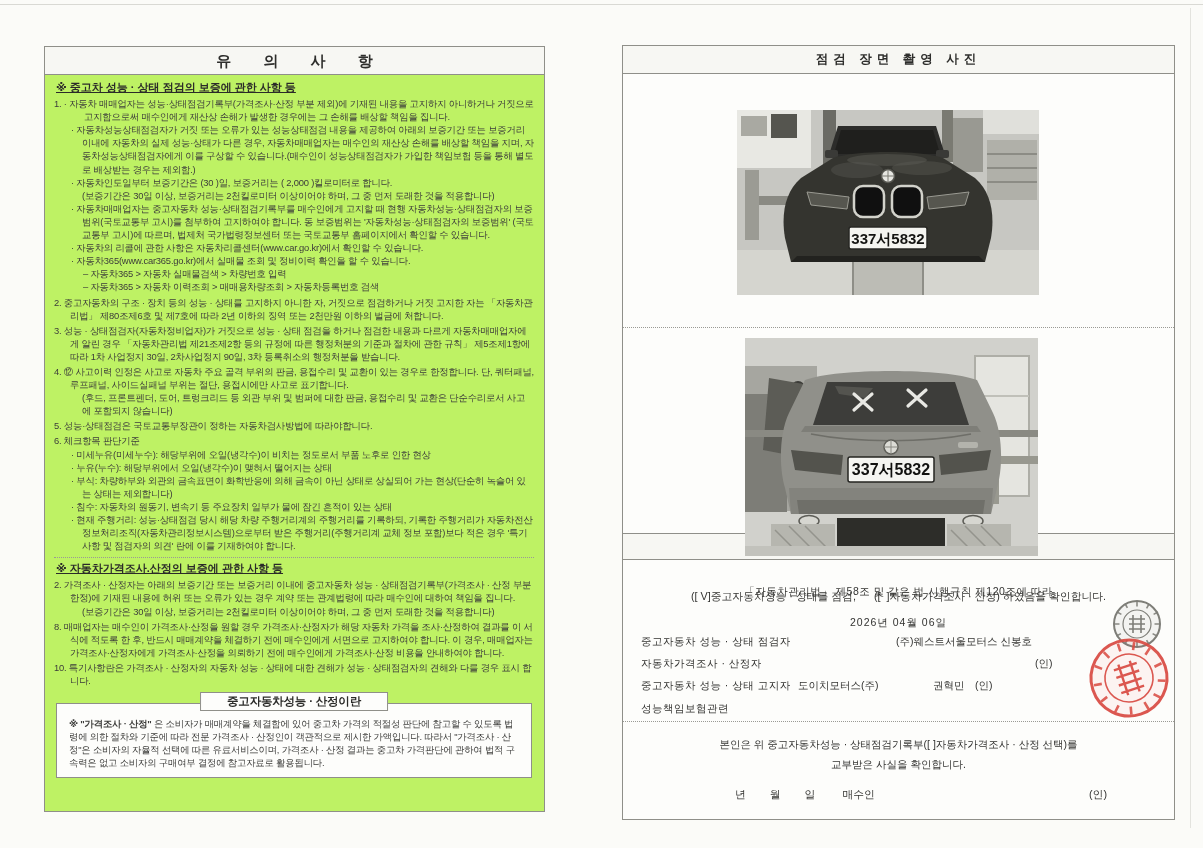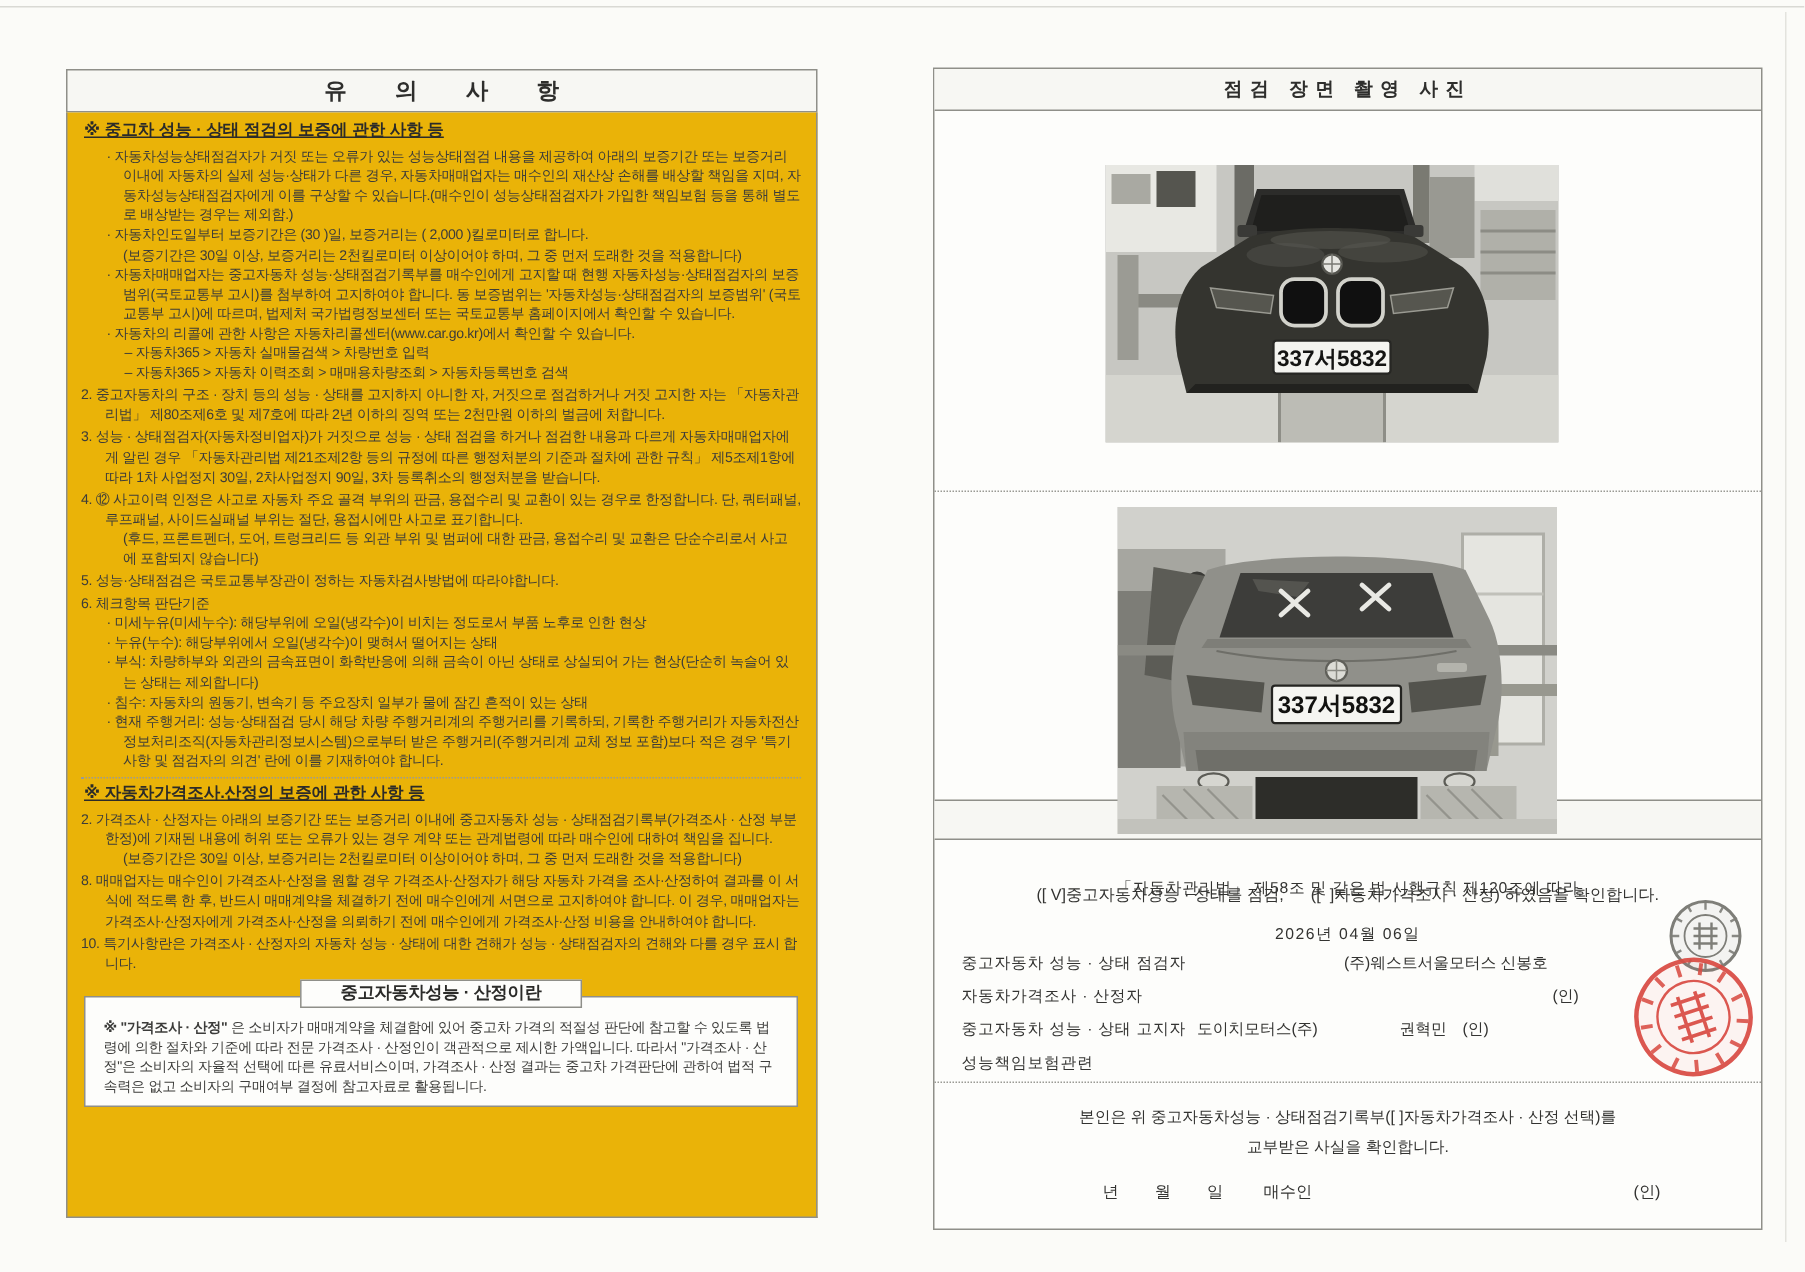--- a/index.html
+++ b/index.html
@@ -14,21 +14,21 @@
   .page-edge-right{position:absolute;top:8px;bottom:20px;left:1190px;border-left:1px solid #e3e3de;}
 
   
   .left-panel{position:absolute;left:44px;top:46px;width:501px;}
   .band{
     border:1px solid #8f8f89;background:#f7f7f3;
     text-align:center;font-weight:bold;color:#2e2e2c;
   }
   .left-title{height:27px;line-height:27px;font-size:15px;letter-spacing:14px;text-indent:14px;}
   .left-body{
-    border:1px solid #8f8f89;border-top:none;background:#eab308;
+    border:1px solid #8f8f89;border-top:none;background:#bef264;
     height:737px;box-sizing:border-box;
     padding:5px 10px 4px 9px;
     font-size:9.4px;line-height:13.1px;letter-spacing:-0.2px;
     color:#3c3c3a;overflow:hidden;
   }
   .sec-h{
     font-weight:bold;font-size:11px;color:#2b2b29;
     text-decoration:underline;margin:1px 0 3px 2px;letter-spacing:0;
   }
   .pn1{padding-left:30px;text-indent:-30px;}
@@ -84,25 +84,27 @@
 </head>
 <body>
 
 <div class="page-edge-top"></div>
 <div class="page-edge-right"></div>
 
 <div class="left-panel">
   <div class="band left-title">유 의 사 항</div>
   <div class="left-body">
     <div class="sec-h">※ 중고차 성능 · 상태 점검의 보증에 관한 사항 등</div>
+    <div class="pn1">1. · 자동차 매매업자는 성능·상태점검기록부(가격조사·산정 부분 제외)에 기재된 내용을 고지하지 아니하거나 거짓으로 고지함으로써 매수인에게 재산상 손해가 발생한 경우에는 그 손해를 배상할 책임을 집니다.</div>
     <div class="pb">· 자동차성능상태점검자가 거짓 또는 오류가 있는 성능상태점검 내용을 제공하여 아래의 보증기간 또는 보증거리 이내에 자동차의 실제 성능·상태가 다른 경우, 자동차매매업자는 매수인의 재산상 손해를 배상할 책임을 지며, 자동차성능상태점검자에게 이를 구상할 수 있습니다.(매수인이 성능상태점검자가 가입한 책임보험 등을 통해 별도로 배상받는 경우는 제외함.)</div>
     <div class="pb">· 자동차인도일부터 보증기간은 (30 )일, 보증거리는 ( 2,000 )킬로미터로 합니다.</div>
     <div class="pp">(보증기간은 30일 이상, 보증거리는 2천킬로미터 이상이어야 하며, 그 중 먼저 도래한 것을 적용합니다)</div>
     <div class="pb">· 자동차매매업자는 중고자동차 성능·상태점검기록부를 매수인에게 고지할 때 현행 자동차성능·상태점검자의 보증범위(국토교통부 고시)를 첨부하여 고지하여야 합니다. 동 보증범위는 '자동차성능·상태점검자의 보증범위' (국토교통부 고시)에 따르며, 법제처 국가법령정보센터 또는 국토교통부 홈페이지에서 확인할 수 있습니다.</div>
     <div class="pb">· 자동차의 리콜에 관한 사항은 자동차리콜센터(www.car.go.kr)에서 확인할 수 있습니다.</div>
+    <div class="pb">· 자동차365(www.car365.go.kr)에서 실매물 조회 및 정비이력 확인을 할 수 있습니다.</div>
     <div class="pd">– 자동차365 &gt; 자동차 실매물검색 &gt; 차량번호 입력</div>
     <div class="pd">– 자동차365 &gt; 자동차 이력조회 &gt; 매매용차량조회 &gt; 자동차등록번호 검색</div>
     <div class="pn">2. 중고자동차의 구조 · 장치 등의 성능 · 상태를 고지하지 아니한 자, 거짓으로 점검하거나 거짓 고지한 자는 「자동차관리법」 제80조제6호 및 제7호에 따라 2년 이하의 징역 또는 2천만원 이하의 벌금에 처합니다.</div>
     <div class="pn">3. 성능 · 상태점검자(자동차정비업자)가 거짓으로 성능 · 상태 점검을 하거나 점검한 내용과 다르게 자동차매매업자에게 알린 경우 「자동차관리법 제21조제2항 등의 규정에 따른 행정처분의 기준과 절차에 관한 규칙」 제5조제1항에 따라 1차 사업정지 30일, 2차사업정지 90일, 3차 등록취소의 행정처분을 받습니다.</div>
     <div class="pn">4. ⑫ 사고이력 인정은 사고로 자동차 주요 골격 부위의 판금, 용접수리 및 교환이 있는 경우로 한정합니다. 단, 쿼터패널, 루프패널, 사이드실패널 부위는 절단, 용접시에만 사고로 표기합니다.</div>
     <div class="pp">(후드, 프론트펜더, 도어, 트렁크리드 등 외관 부위 및 범퍼에 대한 판금, 용접수리 및 교환은 단순수리로서 사고에 포함되지 않습니다)</div>
     <div class="pn">5. 성능·상태점검은 국토교통부장관이 정하는 자동차검사방법에 따라야합니다.</div>
     <div class="pn">6. 체크항목 판단기준</div>
     <div class="pb">· 미세누유(미세누수): 해당부위에 오일(냉각수)이 비치는 정도로서 부품 노후로 인한 현상</div>
     <div class="pb">· 누유(누수): 해당부위에서 오일(냉각수)이 맺혀서 떨어지는 상태</div>

